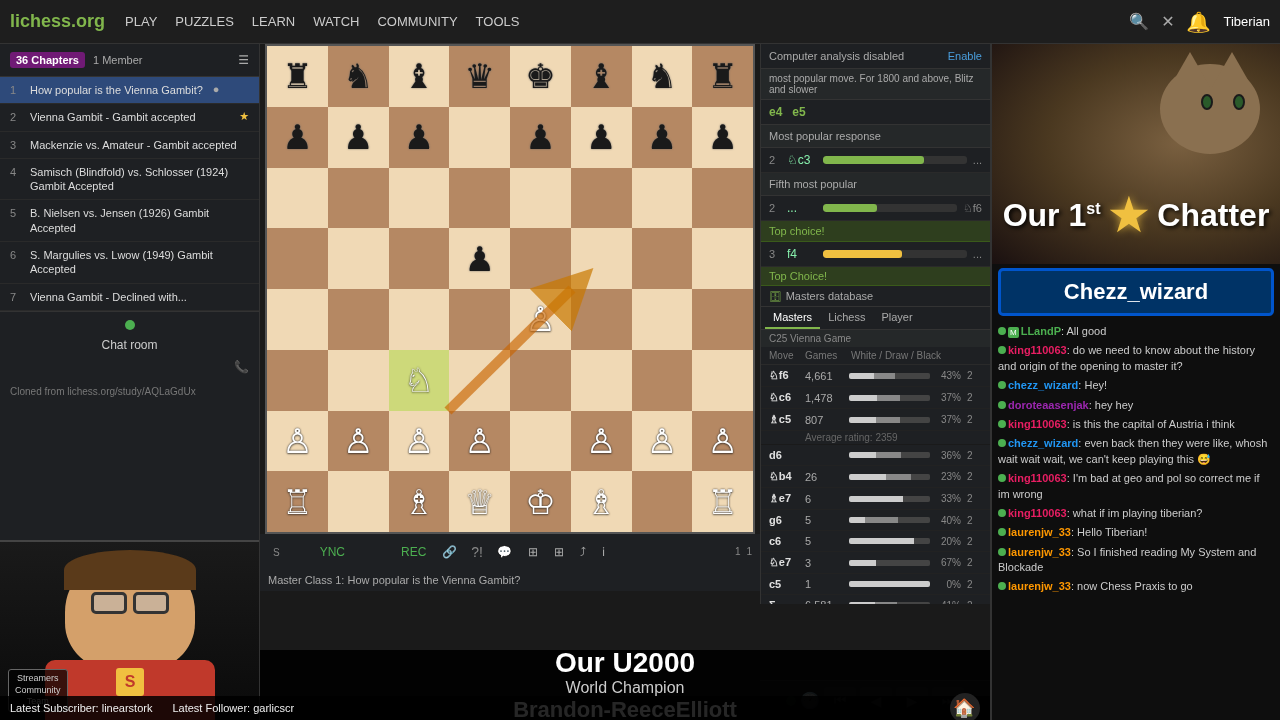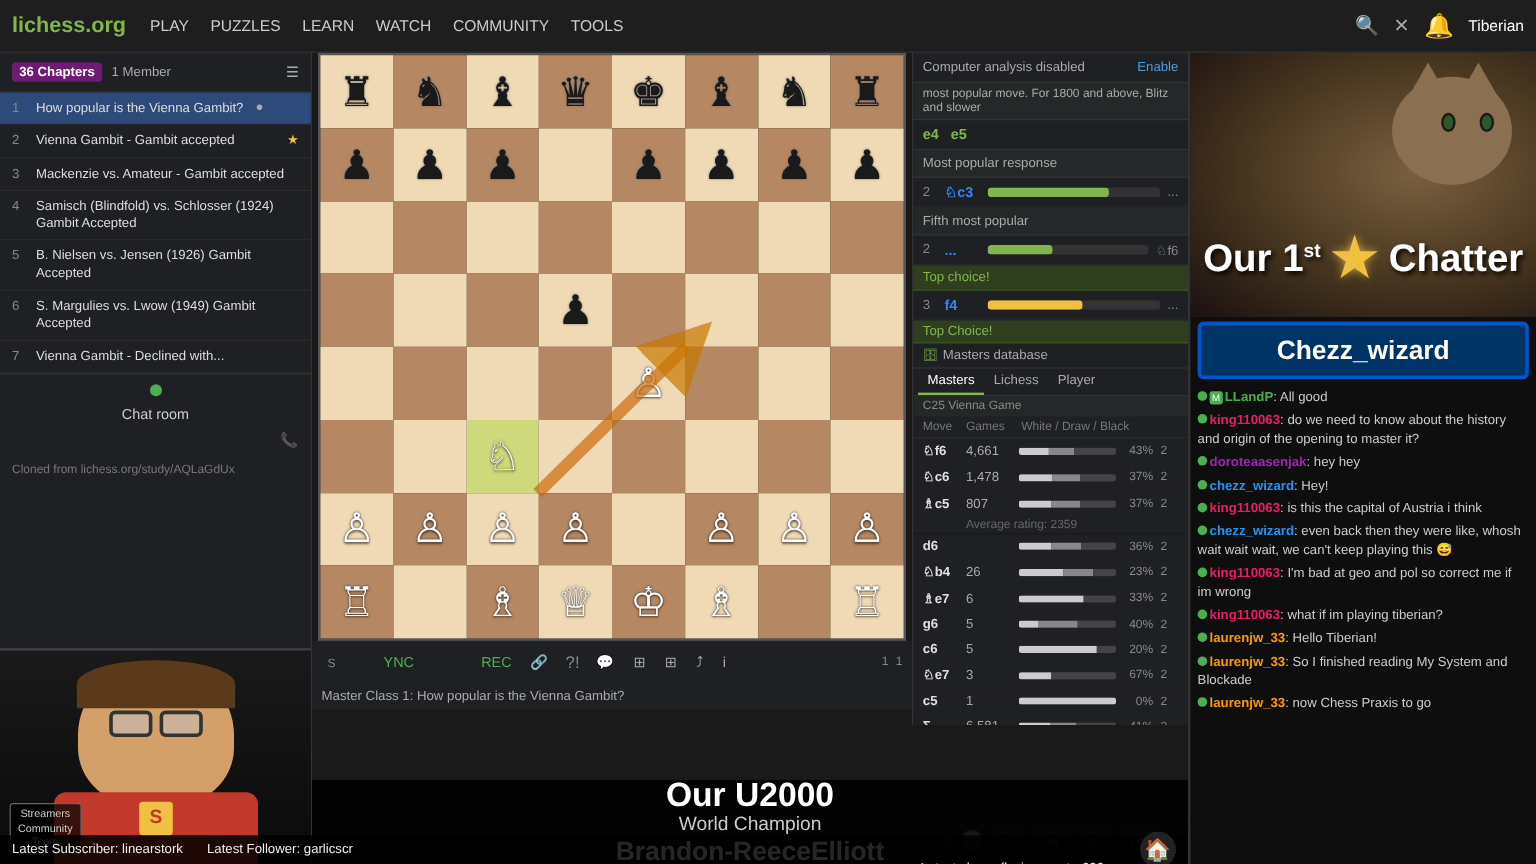--- a/index.html
+++ b/index.html
@@ -237,21 +237,21 @@
     }
     .move-row {
       display: flex;
       align-items: center;
       padding: 5px 8px;
       border-bottom: 1px solid #2a2a2a;
       gap: 6px;
       font-size: 12px;
     }
     .move-num { color: #888; font-size: 11px; min-width: 12px; }
-    .move-name { color: #3b82f6; font-weight: bold; min-width: 30px; }
+    .move-name { color: #86efac; font-weight: normal; min-width: 30px; }
     .move-bar-wrap {
       flex: 1;
       height: 8px;
       background: #333;
       border-radius: 3px;
       overflow: hidden;
     }
     .move-bar { height: 100%; background: #81b64c; border-radius: 3px; }
     .move-dots { color: #888; font-size: 11px; }
     .section-label {
@@ -923,22 +923,22 @@
     </div>
   </div>
 
   <div class="chezz-wizard-box">
     <span class="chezz-wizard-name">Chezz_wizard</span>
   </div>
 
   <div class="chat-area" id="chat-area">
   <div class="chat-msg"><span class="badge-green"></span><span class="badge-mod">M</span><span class="chat-user" style="color:#4caf50;">LLandP</span>: <span class="chat-text">All good</span></div>
       <div class="chat-msg"><span class="badge-green"></span><span class="chat-user" style="color:#e91e63;">king110063</span>: <span class="chat-text">do we need to know about the history and origin of the opening to master it?</span></div>
+      <div class="chat-msg"><span class="badge-green"></span><span class="chat-user" style="color:#2196f3;">chezz_wizard</span>: <span class="chat-text">Hey!</span></div>
       <div class="chat-msg"><span class="badge-green"></span><span class="chat-user" style="color:#9c27b0;">doroteaasenjak</span>: <span class="chat-text">hey hey</span></div>
-      <div class="chat-msg"><span class="badge-green"></span><span class="chat-user" style="color:#2196f3;">chezz_wizard</span>: <span class="chat-text">Hey!</span></div>
       <div class="chat-msg"><span class="badge-green"></span><span class="chat-user" style="color:#e91e63;">king110063</span>: <span class="chat-text">is this the capital of Austria i think</span></div>
       <div class="chat-msg"><span class="badge-green"></span><span class="chat-user" style="color:#2196f3;">chezz_wizard</span>: <span class="chat-text">even back then they were like, whosh wait wait wait, we can't keep playing this 😅</span></div>
       <div class="chat-msg"><span class="badge-green"></span><span class="chat-user" style="color:#e91e63;">king110063</span>: <span class="chat-text">I'm bad at geo and pol so correct me if im wrong</span></div>
       <div class="chat-msg"><span class="badge-green"></span><span class="chat-user" style="color:#e91e63;">king110063</span>: <span class="chat-text">what if im playing tiberian?</span></div>
       <div class="chat-msg"><span class="badge-green"></span><span class="chat-user" style="color:#ff9800;">laurenjw_33</span>: <span class="chat-text">Hello Tiberian!</span></div>
       <div class="chat-msg"><span class="badge-green"></span><span class="chat-user" style="color:#ff9800;">laurenjw_33</span>: <span class="chat-text">So I finished reading My System and Blockade</span></div>
       <div class="chat-msg"><span class="badge-green"></span><span class="chat-user" style="color:#ff9800;">laurenjw_33</span>: <span class="chat-text">now Chess Praxis to go</span></div>
     </div>
 </div>
 

